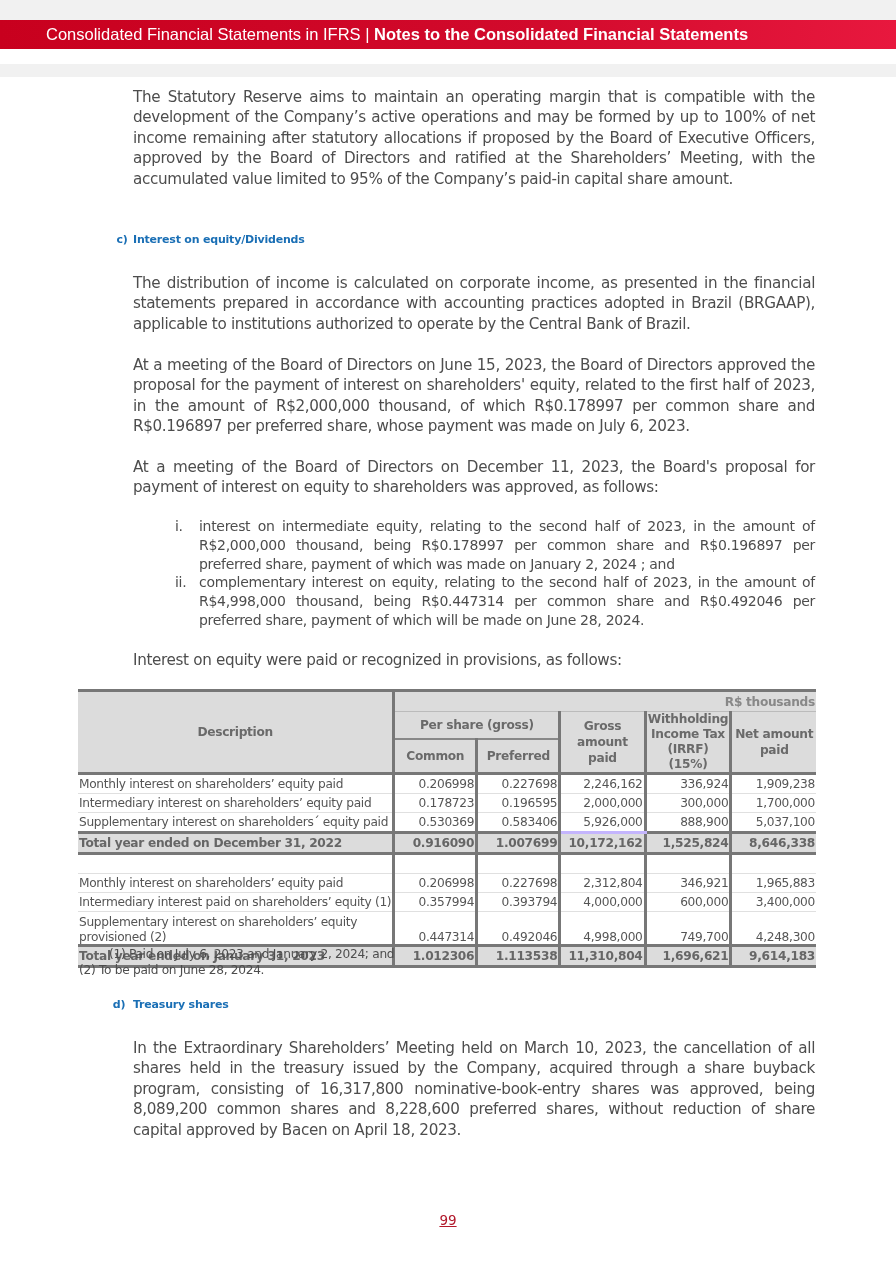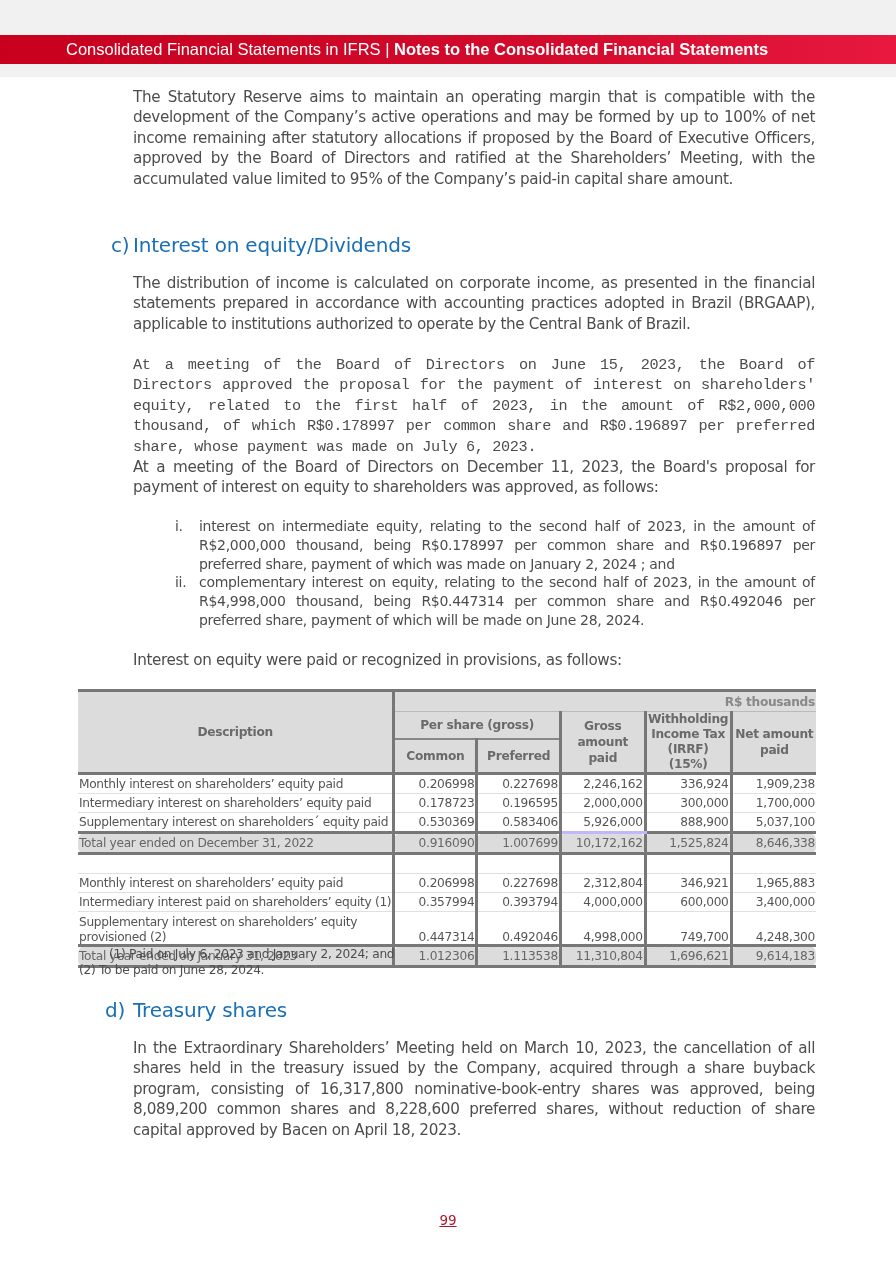--- a/index.html
+++ b/index.html
@@ -4,38 +4,38 @@
 <style>
   html, body { margin: 0; padding: 0; }
   body {
     width: 896px; height: 1273px; position: relative; overflow: hidden;
     background: #ffffff;
     font-family: "DejaVu Sans", sans-serif;
     color: #4a4a4a;
   }
   .topband { position: absolute; left: 0; top: 0; width: 896px; height: 35px; background: #f1f1f1; }
   .header {
-    position: absolute; left: 0; top: 35px; width: 896px; height: 29px;
+    position: absolute; left: 0; top: 20px; width: 896px; height: 29px;
     background: linear-gradient(90deg, #c8001e 0%, #d20a2c 60%, #e8183e 100%);
     color: #fff; font-size: 16.5px; line-height: 29px;
-    box-sizing: border-box; padding-left: 66px; white-space: nowrap;
+    box-sizing: border-box; padding-left: 46px; white-space: nowrap;
     font-family: "Liberation Sans", sans-serif;
   }
   .header b { font-weight: bold; }
   .subband { position: absolute; left: 0; top: 64px; width: 896px; height: 13px; background: #f1f1f1; }
 
   .para {
     position: absolute; left: 133px; width: 682px;
     font-size: 15.2px; line-height: 20.4px; text-align: justify;
     color: #4d4d4d; font-family: "DejaVu Sans", sans-serif;
     letter-spacing: -0.35px;
   }
   .heading {
-    position: absolute; font-size: 20px; font-weight: normal; color: #1a6fb5;
-    font-family: "DejaVu Sans", sans-serif; letter-spacing: -0.2px;
+    position: absolute; font-size: 11px; font-weight: bold; color: #1a6fb5;
+    font-family: "DejaVu Sans", sans-serif; letter-spacing: -0.2px; text-align: center;
   }
   .heading .lbl { display: inline-block; width: 22px; }
   .heading.d .lbl { width: 28px; }
 
   .list { position: absolute; left: 175px; width: 640px; font-size: 14px; line-height: 18.8px; color: #4d4d4d; letter-spacing: -0.3px; }
   .li { position: relative; padding-left: 24px; text-align: justify; }
   .li .num { position: absolute; left: 0; top: 0; width: 20px; text-align: left; }
 
   table.data {
     position: absolute; left: 78px; top: 689px; width: 738px;
@@ -45,21 +45,21 @@
   table.data td, table.data th { padding: 0 1px; white-space: nowrap; }
   .hdr th { background: #dcdcdc; color: #6a6a6a; font-weight: bold; font-size: 12.2px; text-align: center; }
   .thick-top { border-top: 3px solid #777; }
   .thick-bot { border-bottom: 3px solid #777; }
   .vb { border-left: 3px solid #777; }
   .vbr { border-right: 3px solid #777; }
   .hl { border-bottom: 2px solid #888; }
   td.num { text-align: right; padding-right: 1px; }
   td.desc { text-align: left; padding-left: 1px; }
   tr.row td { height: 18px; border-bottom: 1px solid #e0e0e0; }
-  tr.total td { background: #dcdcdc; font-weight: normal; height: 18px; color: #666; border-radius: 7px; }
+  tr.total td { background: #dcdcdc; font-weight: bold; height: 18px; color: #666; }
   tr.spacer td { height: 18px; border-bottom: 1px solid #e0e0e0; }
   .units { text-align: right !important; font-weight: normal; color: #888 !important; background: #dcdcdc; }
 
   .footnote { position: absolute; left: 79px; font-size: 12.2px; color: #4d4d4d; letter-spacing: -0.3px; }
   .pagenum { position: absolute; left: 0; width: 896px; top: 1212px; text-align: center; font-size: 13.5px; color: #b2182b; text-decoration: underline; }
 </style>
 </head>
 <body>
 
 <div class="topband"></div>
@@ -68,21 +68,21 @@
 </div>
 <div class="subband"></div>
 
 <div class="para" style="top:87px;">The Statutory Reserve aims to maintain an operating margin that is compatible with the development of the Company’s active operations and may be formed by up to 100% of net income remaining after statutory allocations if proposed by the Board of Executive Officers, approved by the Board of Directors and ratified at the Shareholders’ Meeting, with the accumulated value limited to 95% of the Company’s paid-in capital share amount.</div>
 
 <div class="heading" style="left:111px; top:233px;">
   <span class="lbl">c)</span><span>Interest on equity/Dividends</span>
 </div>
 
 <div class="para" style="top:273px;">The distribution of income is calculated on corporate income, as presented in the financial statements prepared in accordance with accounting practices adopted in Brazil (BRGAAP), applicable to institutions authorized to operate by the Central Bank of Brazil.</div>
-<div class="para" style="top:355px;font-family:Liberation Mono, monospace;">At a meeting of the Board of Directors on June 15, 2023, the Board of Directors approved the proposal for the payment of interest on shareholders' equity, related to the first half of 2023, in the amount of R$2,000,000 thousand, of which R$0.178997 per common share and R$0.196897 per preferred share, whose payment was made on July 6, 2023.</div>
+<div class="para" style="top:355px;">At a meeting of the Board of Directors on June 15, 2023, the Board of Directors approved the proposal for the payment of interest on shareholders' equity, related to the first half of 2023, in the amount of R$2,000,000 thousand, of which R$0.178997 per common share and R$0.196897 per preferred share, whose payment was made on July 6, 2023.</div>
 <div class="para" style="top:457px;">At a meeting of the Board of Directors on December 11, 2023, the Board's proposal for payment of interest on equity to shareholders was approved, as follows:</div>
 
 <div class="list" style="top:517px;">
   <div class="li">
     <span class="num">i.</span>
     <span>interest on intermediate equity, relating to the second half of 2023, in the amount of R$2,000,000 thousand, being R$0.178997 per common share and R$0.196897 per preferred share, payment of which was made on January 2, 2024 ; and</span>
   </div>
   <div class="li">
     <span class="num">ii.</span>
     <span>complementary interest on equity, relating to the second half of 2023, in the amount of R$4,998,000 thousand, being R$0.447314 per common share and R$0.492046 per preferred share, payment of which will be made on June 28, 2024.</span>

